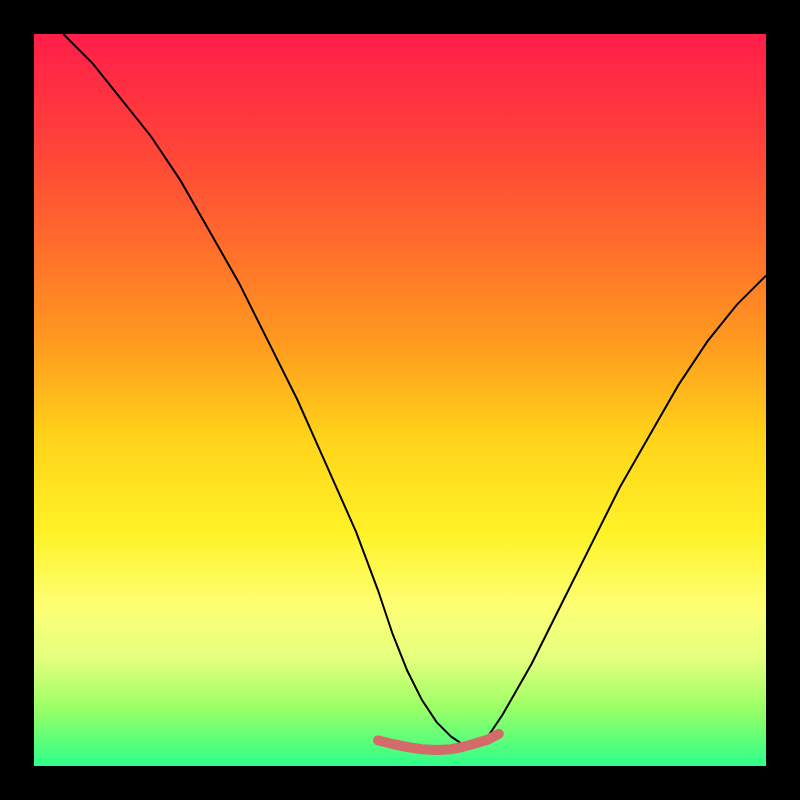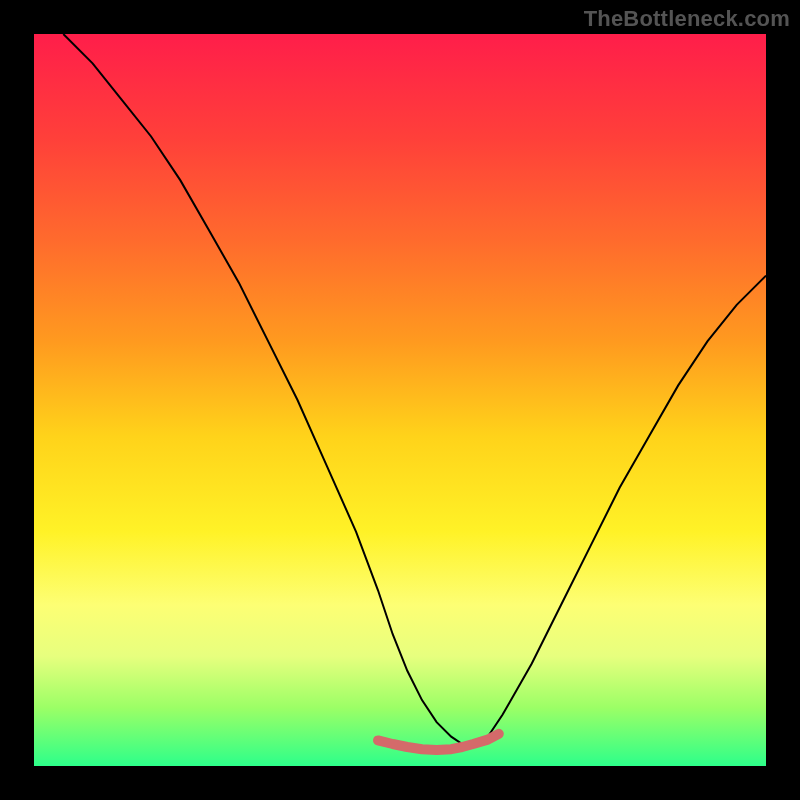--- a/index.html
+++ b/index.html
@@ -58,14 +58,13 @@
 
 <div class="frame">
 
   <div class="plot-area">
     <svg class="chart" viewBox="0 0 732 732" preserveAspectRatio="none">
       <path id="curve-main" fill="none" stroke="#000000" stroke-width="2" d="M29.3,0.0L58.6,29.3L87.8,65.9L117.1,102.5L146.4,146.4L175.7,197.6L205.0,248.9L234.2,307.4L263.5,366.0L292.8,431.9L322.1,497.8L344.0,556.3L358.7,600.2L373.3,636.8L388.0,666.1L402.6,688.1L417.2,702.7L428.2,710.0L439.2,710.0L453.8,702.7L468.5,680.8L497.8,629.5L527.0,571.0L556.3,512.4L585.6,453.8L614.9,402.6L644.2,351.4L673.4,307.4L702.7,270.8L732.0,241.6"></path>
       <path id="curve-trough" fill="none" stroke="#d46a6a" stroke-width="10" stroke-linecap="round" stroke-linejoin="round" d="M344.0,706.4L358.7,710.0L373.3,713.0L388.0,715.2L402.6,715.9L417.2,715.2L428.2,713.0L439.2,710.0L453.8,705.6L464.8,699.8"></path>
     </svg>
   </div>
 
-  <div class="watermark">TheBottleneck.com</div>
 </div>
 
 </body></html>

